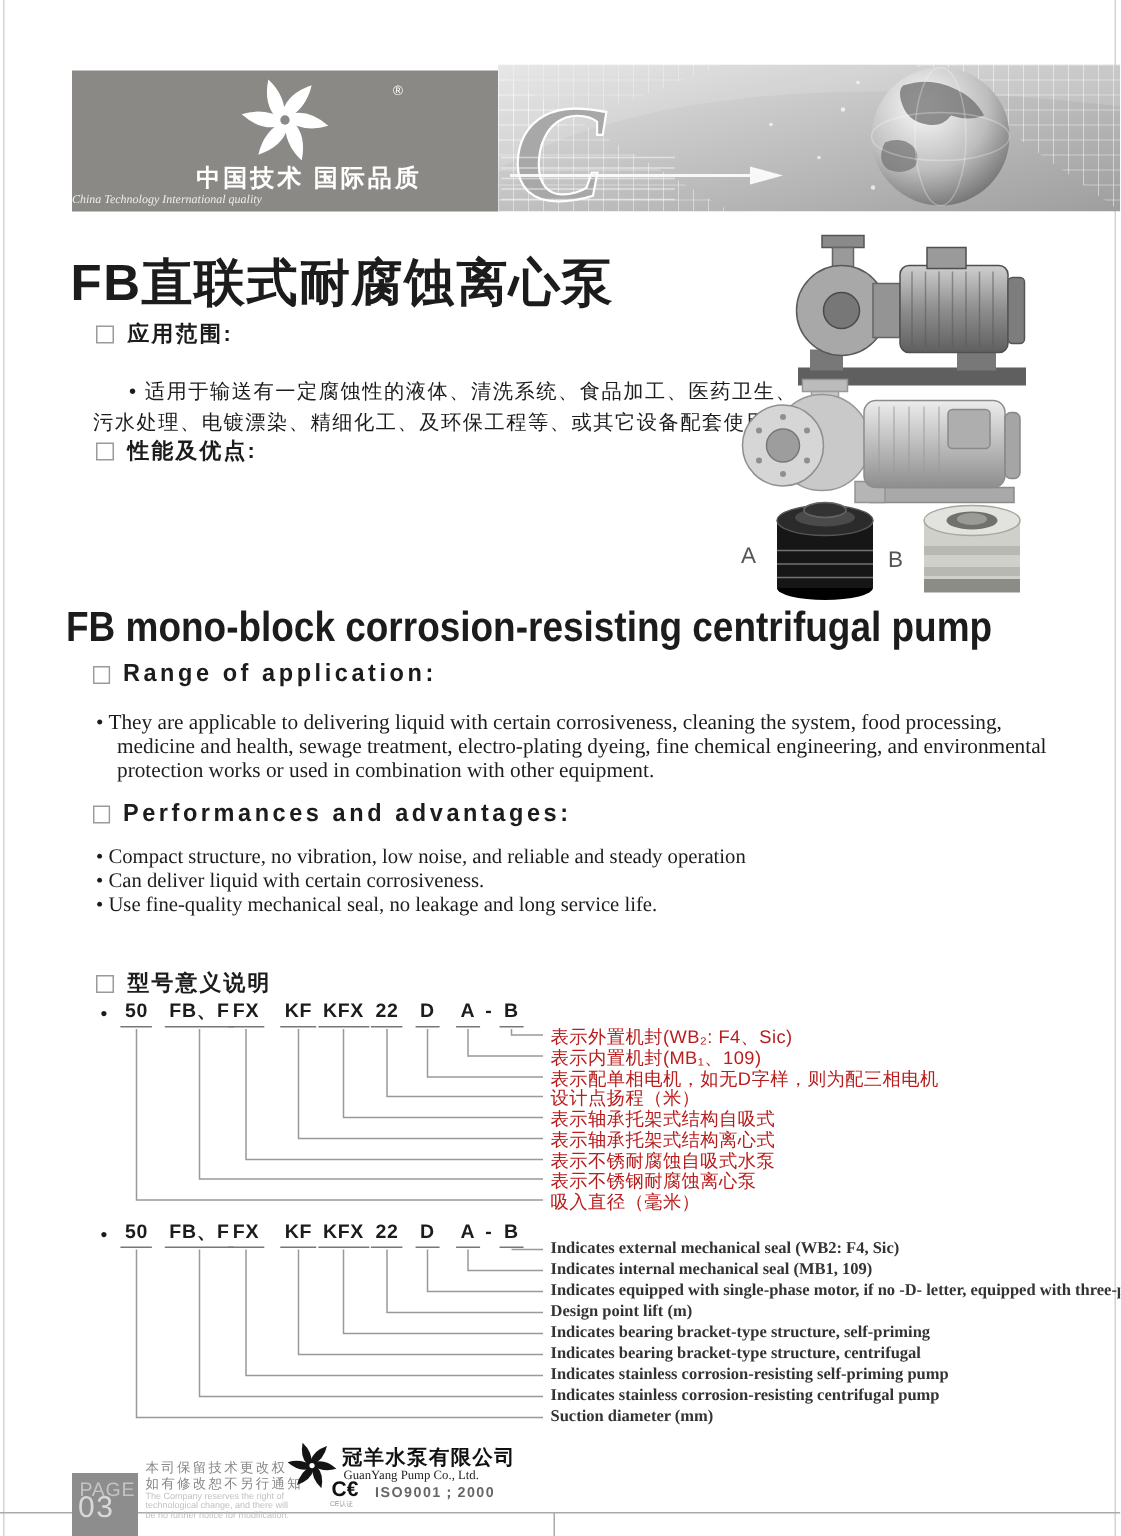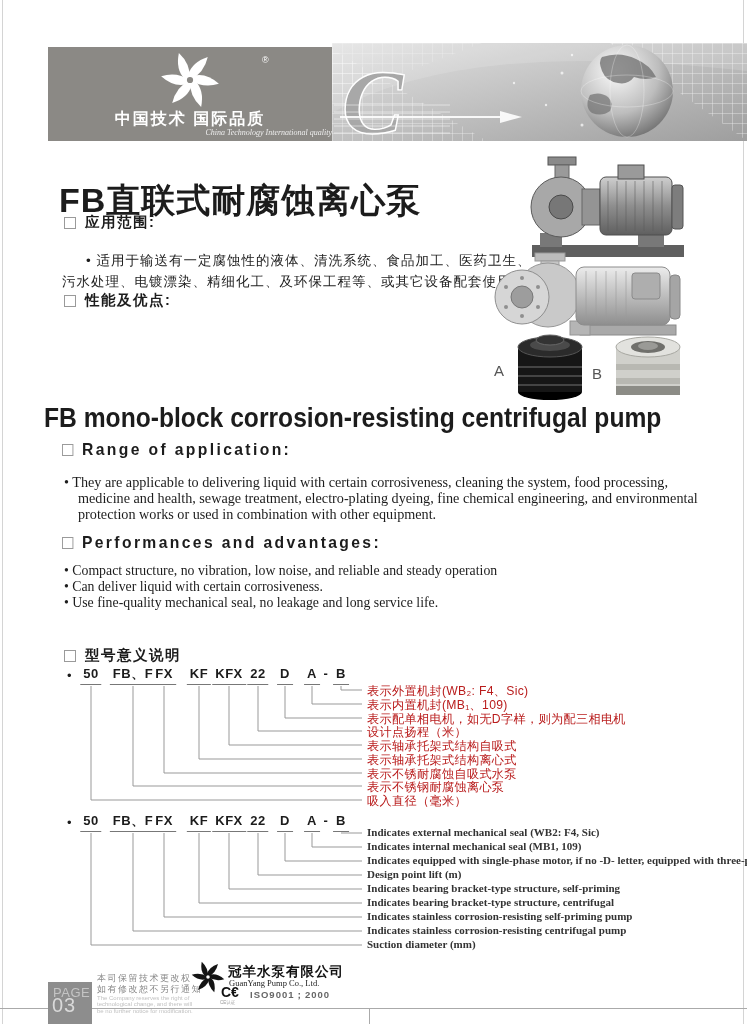--- a/index.html
+++ b/index.html
@@ -4,33 +4,33 @@
 <style>
   html,body{margin:0;padding:0;background:#fff;}
   .page{position:relative;width:747px;height:1024px;background:#fff;overflow:hidden;
         font-family:"Liberation Sans",sans-serif;color:#1c1c1c;}
   .abs{position:absolute;}
   .edge{position:absolute;top:0;width:1px;height:1024px;background:#d4d4d4;}
 
   
   .brandbox{position:absolute;left:48px;top:47px;width:284px;height:94px;background:#8b8985;}
   .reg{position:absolute;left:214px;top:8px;color:#fff;font-size:9px;}
-  .brand-cn{position:absolute;left:0;top:62px;width:284px;text-align:center;color:#fff;
+  .brand-cn{position:absolute;left:16px;top:62px;width:284px;text-align:center;color:#fff;
             font-size:16px;font-weight:700;letter-spacing:2px;}
-  .brand-en{position:absolute;left:0;top:81px;width:284px;text-align:right;color:#eee;
+  .brand-en{position:absolute;left:0;top:81px;width:284px;text-align:left;color:#eee;
             font-size:8px;font-style:italic;font-family:"Liberation Serif",serif;}
   .banner{position:absolute;left:332px;top:43px;width:415px;height:98px;}
 
   
   .sec-head{position:absolute;font-weight:700;display:flex;align-items:center;}
   .sq{display:inline-block;width:10px;height:10px;border:1px solid #9a9a9a;margin-right:9px;flex:0 0 auto;}
   .cn-head{font-size:14.5px;letter-spacing:1.5px;}
   .en-head{font-size:16.5px;letter-spacing:2.5px;transform:scaleX(.95);transform-origin:left;}
 
-  .cn-title{position:absolute;left:47px;top:166px;font-size:34px;font-weight:900;letter-spacing:1px;margin:12px;}
+  .cn-title{position:absolute;left:47px;top:166px;font-size:34px;font-weight:900;letter-spacing:1px;margin:0;}
   .en-title{position:absolute;left:44px;top:402px;font-size:28px;font-weight:800;margin:0;
             transform:scaleX(.88);transform-origin:left;white-space:nowrap;}
 
   .cn-body{position:absolute;left:48px;top:236px;width:478px;font-size:13.5px;letter-spacing:1px;
            line-height:21px;text-indent:24px;margin:14px;}
   .cn-body::before{content:"•  ";}
 
   ul.blist{list-style:none;margin:0;padding:0;position:absolute;}
   ul.blist li{padding-left:14px;text-indent:-14px;}
   ul.blist li::before{content:"•  ";}

